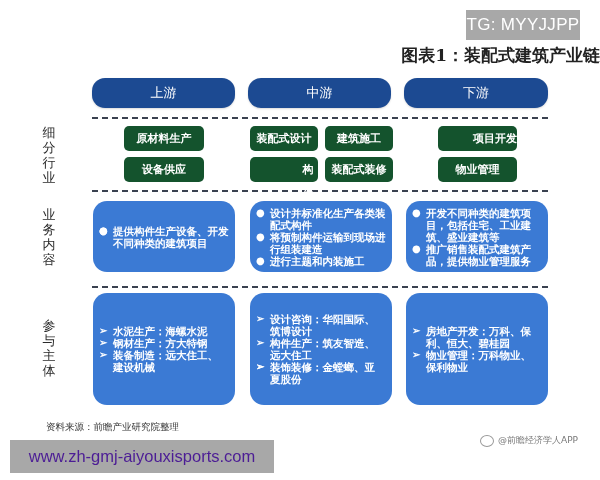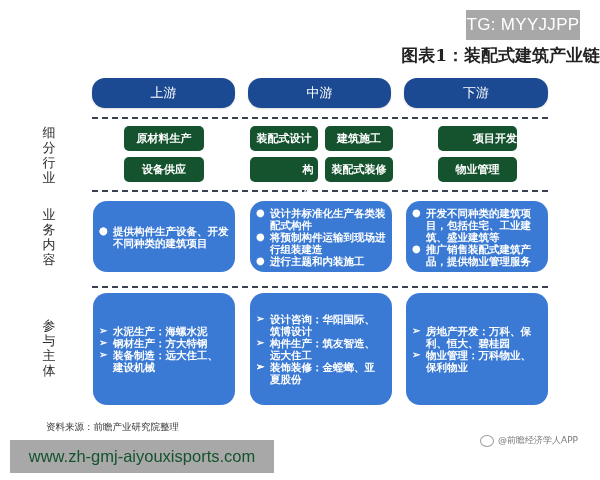--- a/index.html
+++ b/index.html
@@ -54,21 +54,21 @@
   }
   .weibo {
     position: absolute; left: 436px; top: 434px; font-size: 9px; color: #777;
     font-family: "DejaVu Sans", "Liberation Sans", sans-serif; display: flex; align-items: center; gap: 4px; margin-left: 44px;
   }
   .weibo-icon {
     width: 14px; height: 12px; border: 1.5px solid #9a9a9a; border-radius: 50%; display: inline-block;
   }
   .site-badge {
     position: absolute; left: 10px; top: 440px; width: 264px; height: 33px;
-    background: #a8a8a8; color: #14532d;
+    background: #a8a8a8; color: #4c1d95;
     font-family: "Liberation Sans", "DejaVu Sans", sans-serif; font-size: 16.5px;
     line-height: 33px; text-align: center;
   }
 </style>
 </head>
 <body>
 
 <div class="tg-badge">TG: MYYJJPP</div>
 
 <div class="chart-title">图表1：装配式建筑产业链</div>

